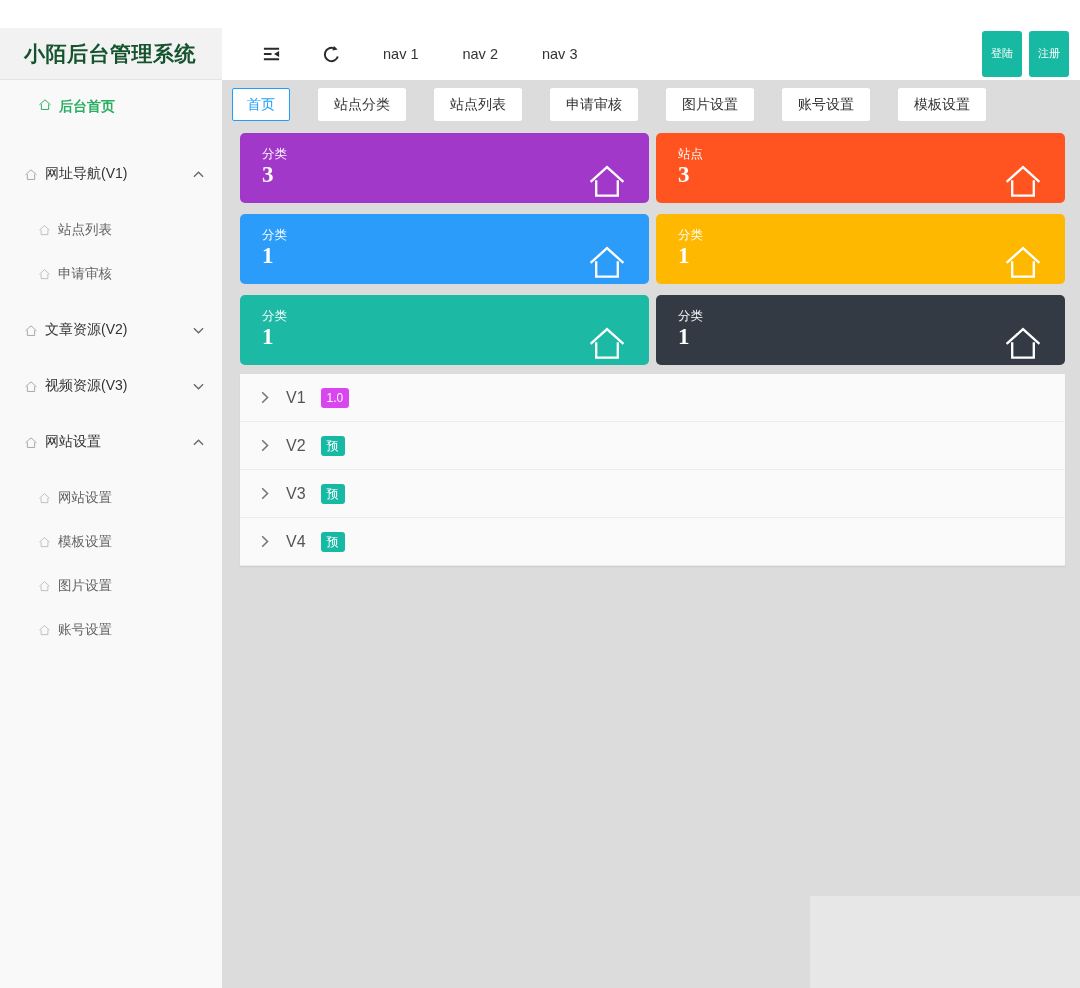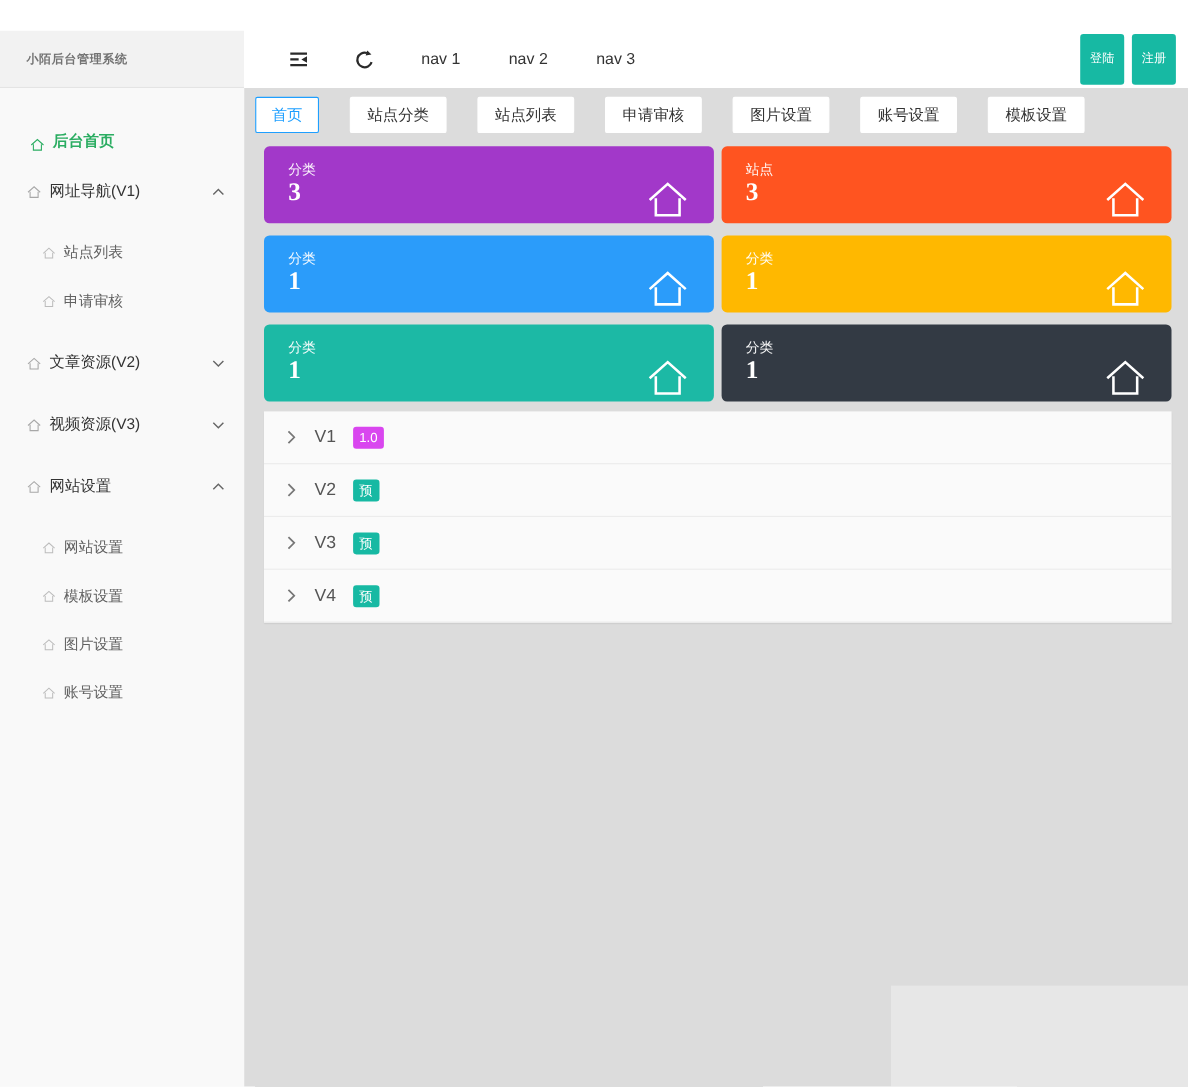--- a/index.html
+++ b/index.html
@@ -2,23 +2,23 @@
 <html><head>
 <meta charset="utf-8">
 <style>
   html,body{margin:0;padding:0;}
   body{width:1080px;height:988px;background:#fff;font-family:"Liberation Sans","DejaVu Sans",sans-serif;}
   .page{position:relative;width:1080px;height:988px;overflow:hidden;background:#fff;}
 
   
   .sidebar{position:absolute;left:0;top:28px;bottom:0;width:222px;background:#f9f9f9;}
   .sidebar-header{height:52px;background:#f2f2f2;border-bottom:1px solid #e4e4e4;display:flex;align-items:center;padding-left:24px;box-sizing:border-box;}
-  .app-title{font-size:11px;font-weight:700;color:#737373;letter-spacing:.5px;}
+  .app-title{font-size:21px;font-weight:700;color:#14532d;letter-spacing:.5px;}
   .side-nav{display:block;}
-  .side-home{height:40px;margin-top:18px;display:flex;align-items:flex-end;padding-left:27px;font-size:14px;font-weight:700;cursor:pointer;}
+  .side-home{height:40px;margin-top:18px;display:flex;align-items:flex-start;padding-left:38px;font-size:14px;font-weight:700;cursor:pointer;}
   .side-home .icon{margin-right:7px;display:inline-flex;}
   .side-group{height:56px;display:flex;align-items:center;padding:0 18px 0 24px;font-size:14px;color:#333;position:relative;cursor:pointer;}
   .side-home + .side-group{margin-top:8px;}
   .side-group .s-home{color:#a8a8a8;margin-right:7px;display:inline-flex;}
   .side-group .chev{position:absolute;right:18px;color:#666;display:inline-flex;}
   .chev.up svg{transform:rotate(180deg);}
   .sub-list{margin:6px 0;}
   .side-sub{height:44px;display:flex;align-items:center;padding-left:38px;font-size:13.5px;color:#616161;cursor:pointer;}
   .side-sub .s-home{color:#bcbcbc;margin-right:7px;display:inline-flex;}
 

